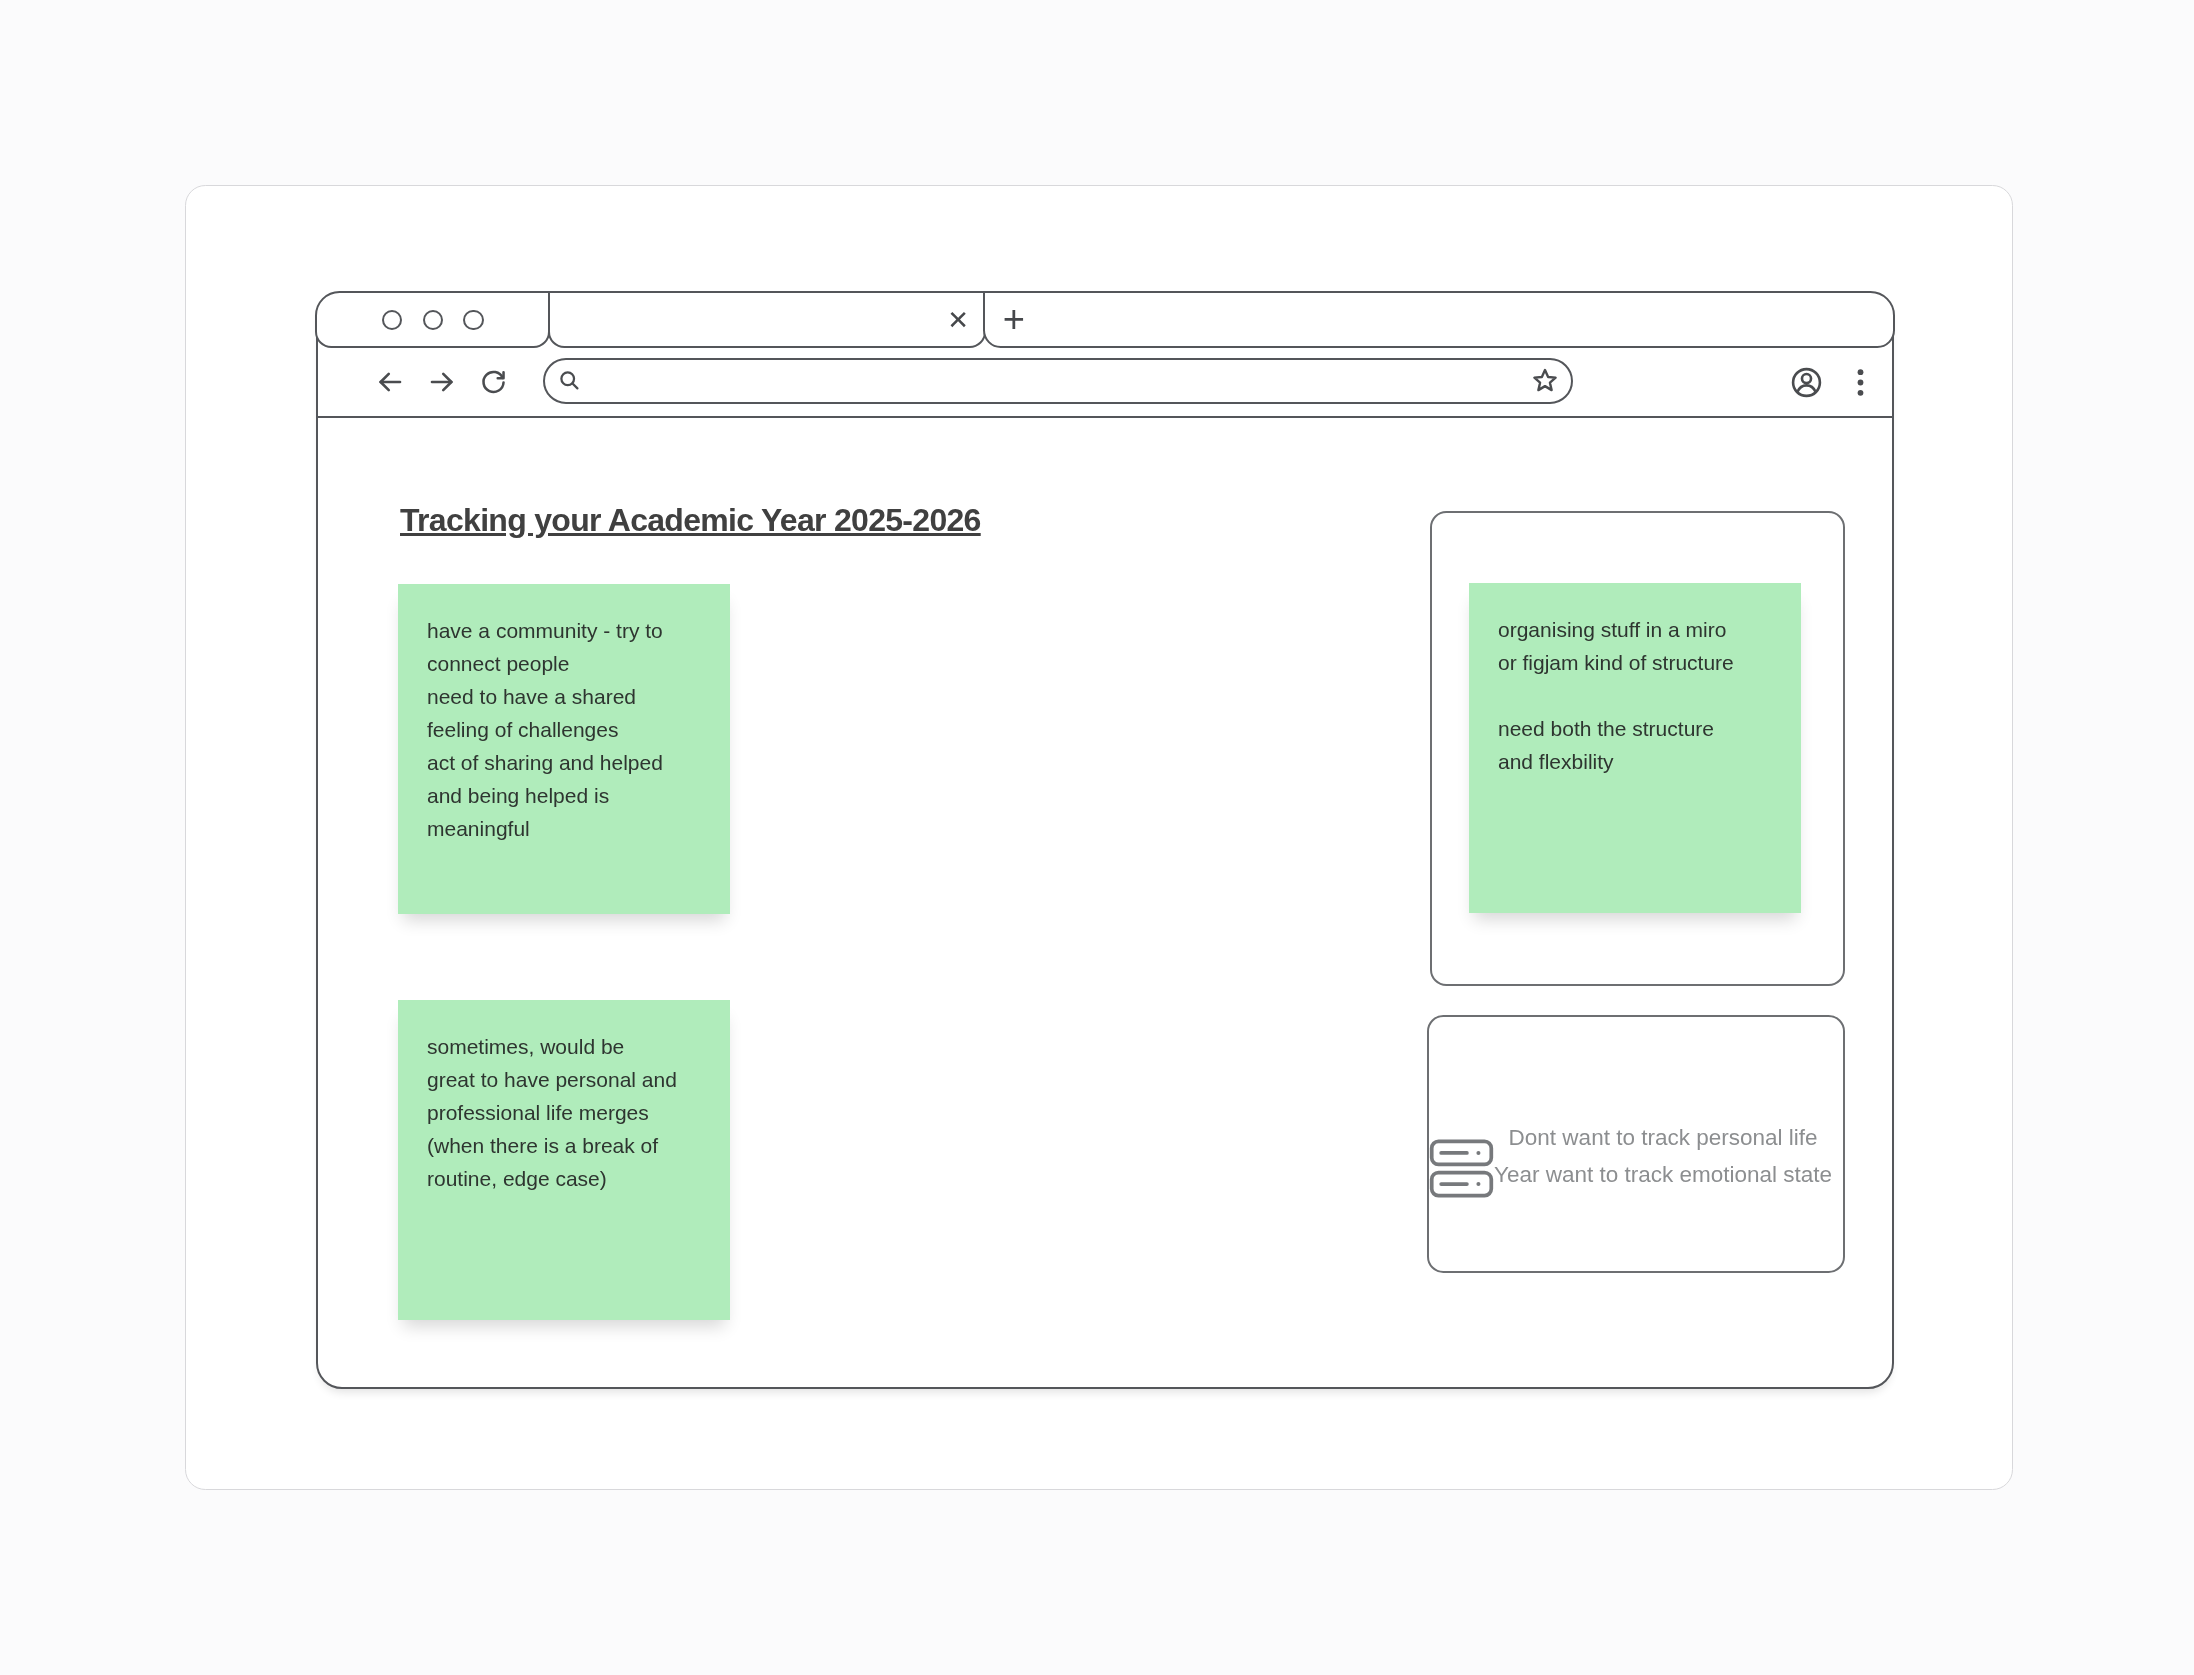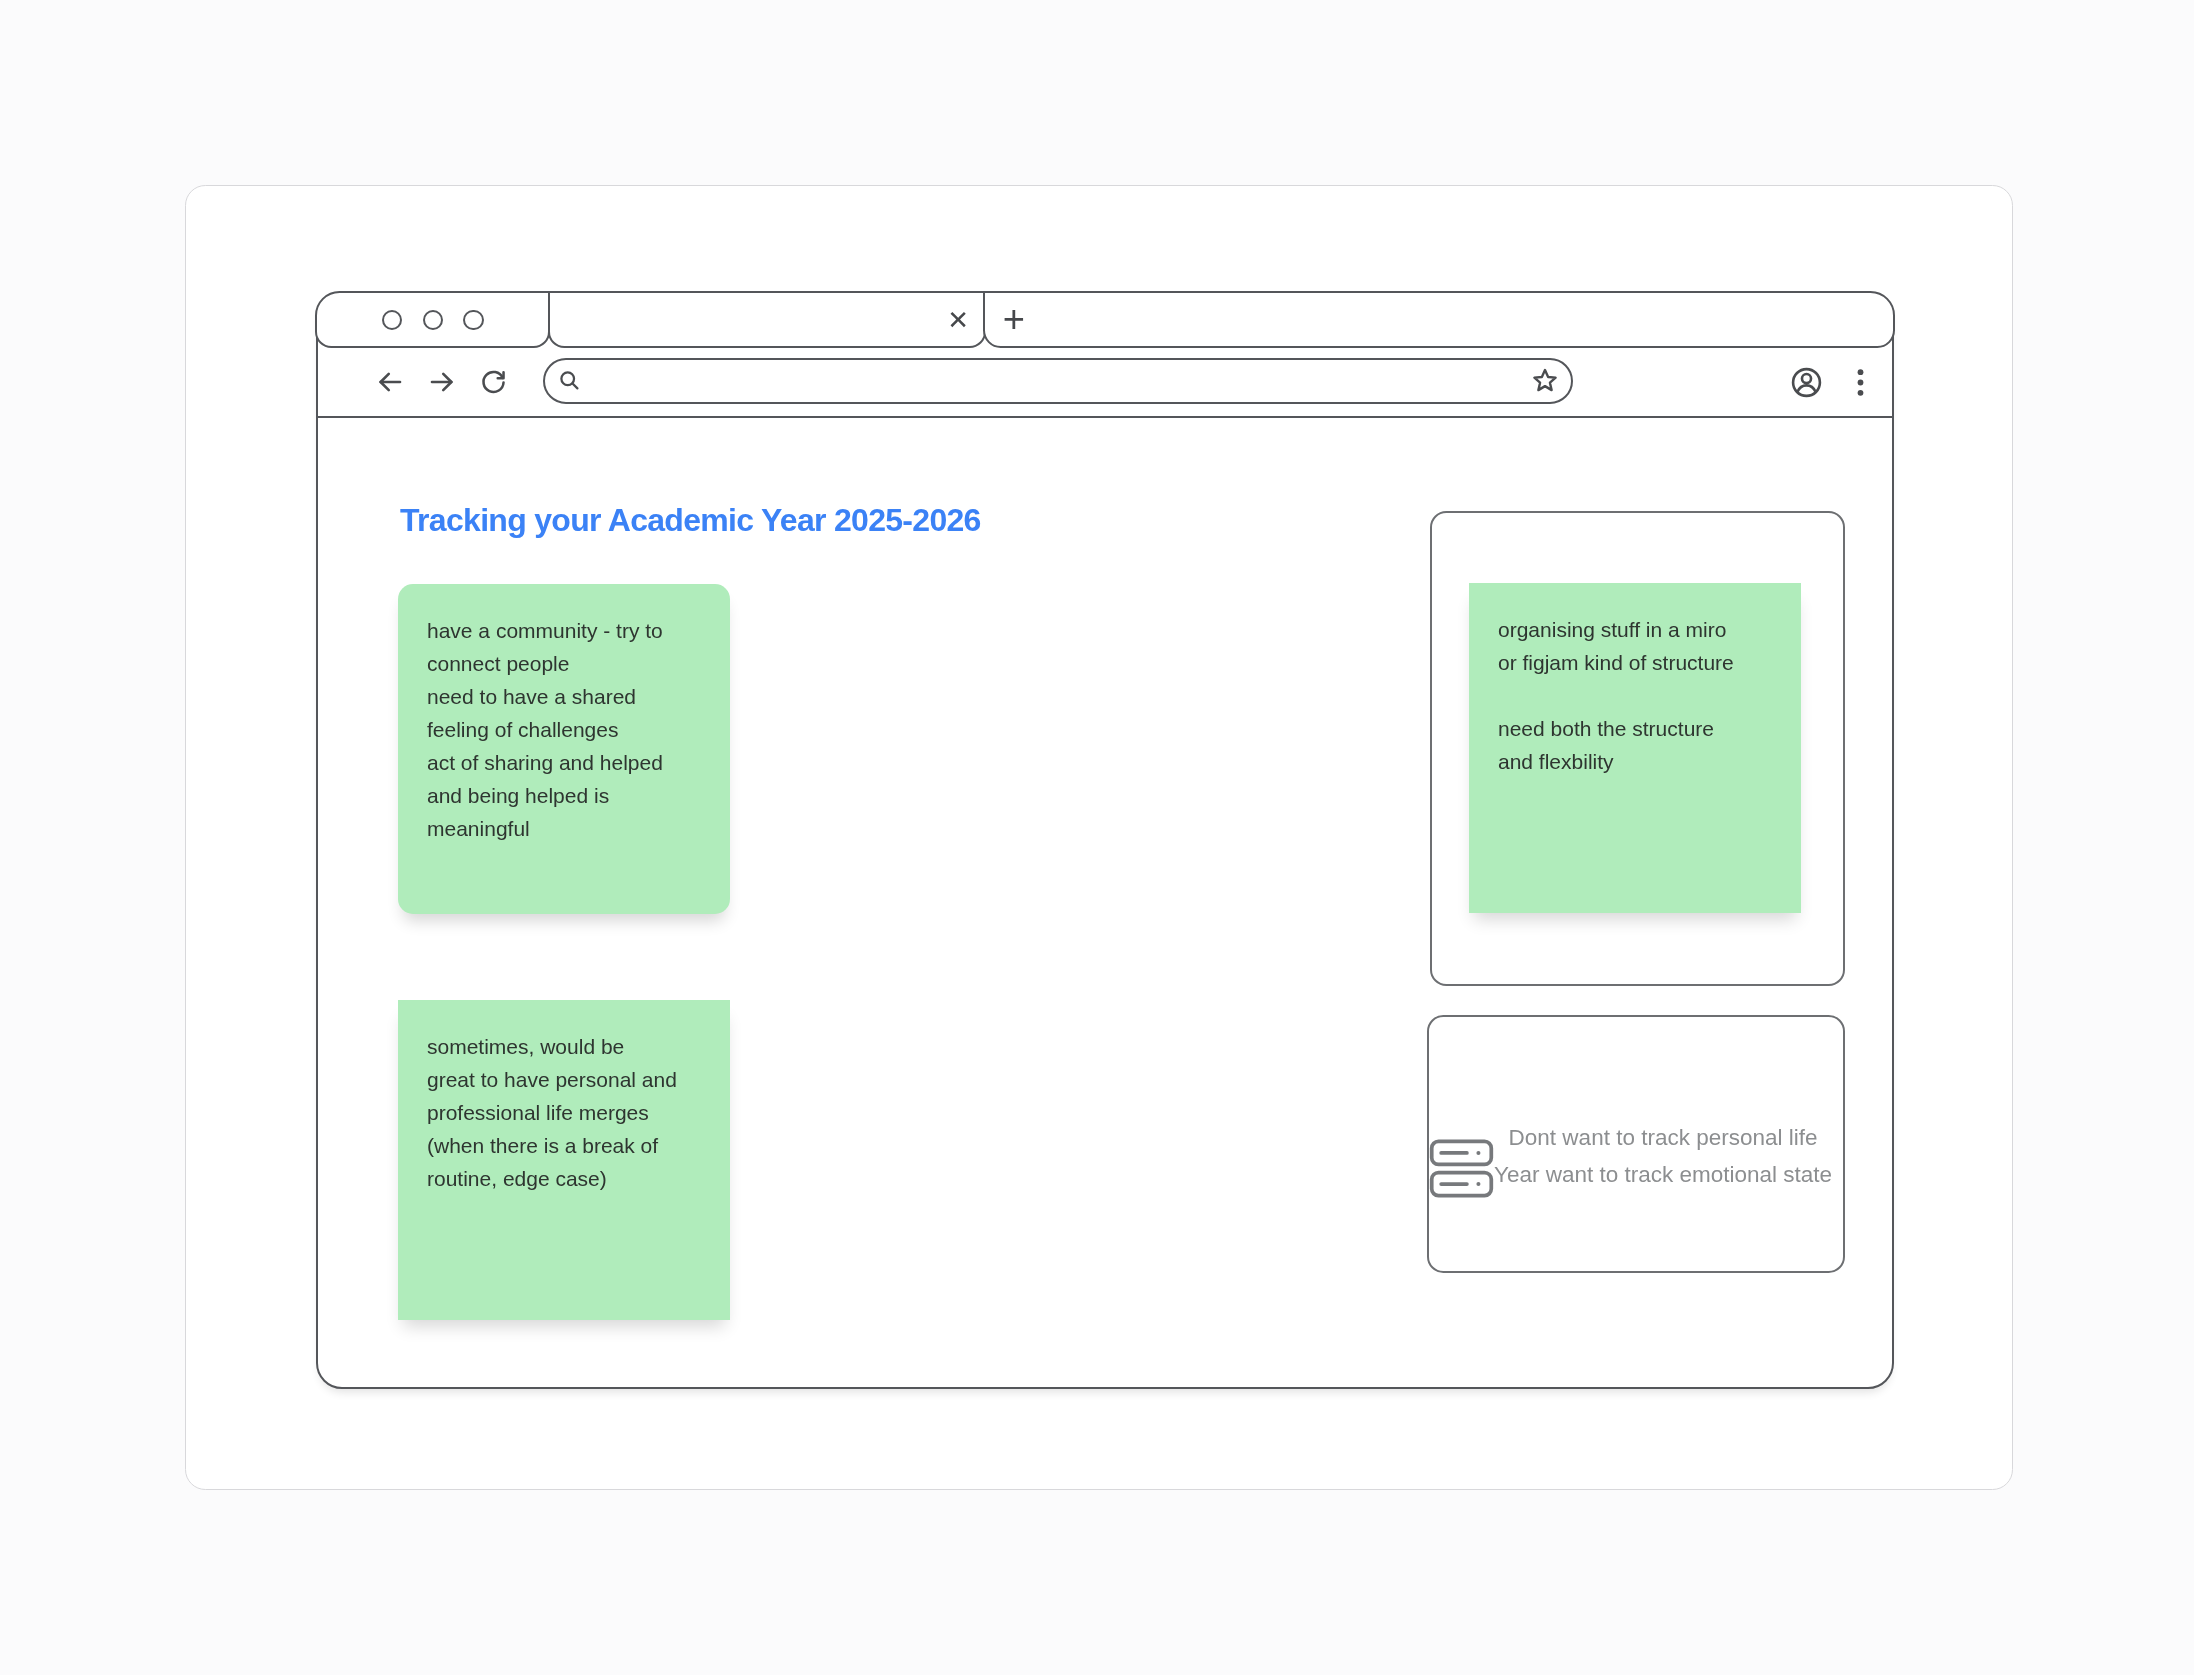--- a/index.html
+++ b/index.html
@@ -60,28 +60,28 @@
   .url-input {
     flex:1; height:100%; border:none; outline:none; background:transparent;
     font-size:20.4px; font-family:inherit; color:#333; padding:0 9.5px;
   }
   .tool-right { position:absolute; top:0; height:100%; display:flex; align-items:center; }
   .profile-btn { left:1471px; }
   .menu-btn { left:1526px; }
   
   .page-title {
     position:absolute; left:82px; top:208px;
-    font-size:32px; font-weight:700; letter-spacing:-0.7px; color:#3b82f6;
+    font-size:32px; font-weight:700; letter-spacing:-0.7px; color:#404040;text-decoration:underline;
   }
   .sticky {
     position:absolute; width:332px; background:#b0ecbb;
     padding:30px 17.7px 0 29px; font-size:21px; line-height:33px; color:#2e3530;
     white-space:pre-line; box-shadow:0 12.3px 16.3px -5.4px rgba(0,0,0,0.16);
   }
-  .sticky.n1 { left:80px; top:290px; height:330px;border-radius:15px; }
+  .sticky.n1 { left:80px; top:290px; height:330px; }
   .sticky.n2 { left:80px; top:666px; height:320px;margin-top:40px; }
   .panel {
     position:absolute; background:#fff;
     border:2.7px solid #6d6f72; border-radius:16.3px;
   }
   .panel.p1 { left:1112px; top:217px; width:415px; height:475px;padding-left:20px; }
   .panel.p1 .sticky.n3 { left:37px; top:70px; width:332px; height:330px; }
   .panel.p2 {
     left:1109px; top:721px; width:418px; height:258px;
     display:flex; align-items:center;

